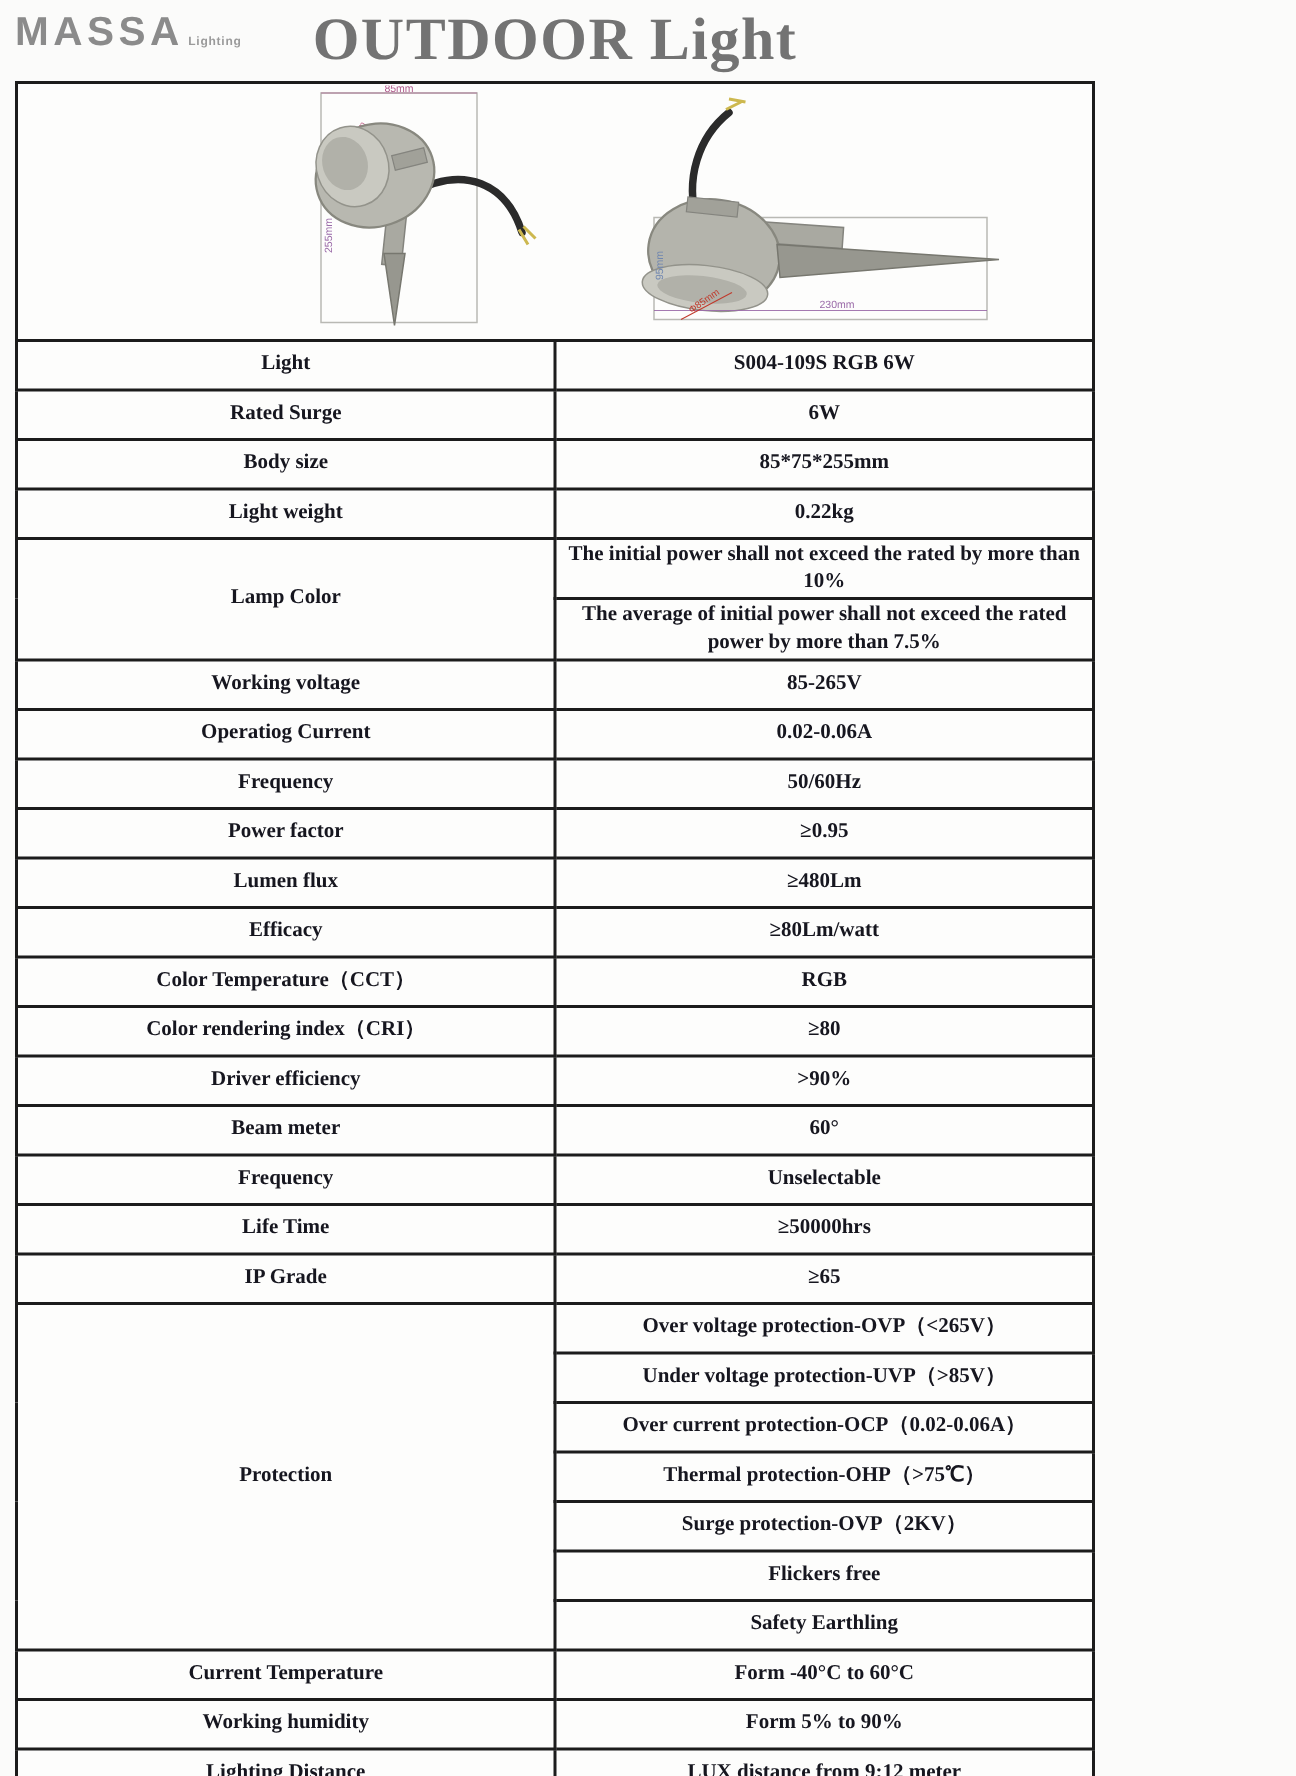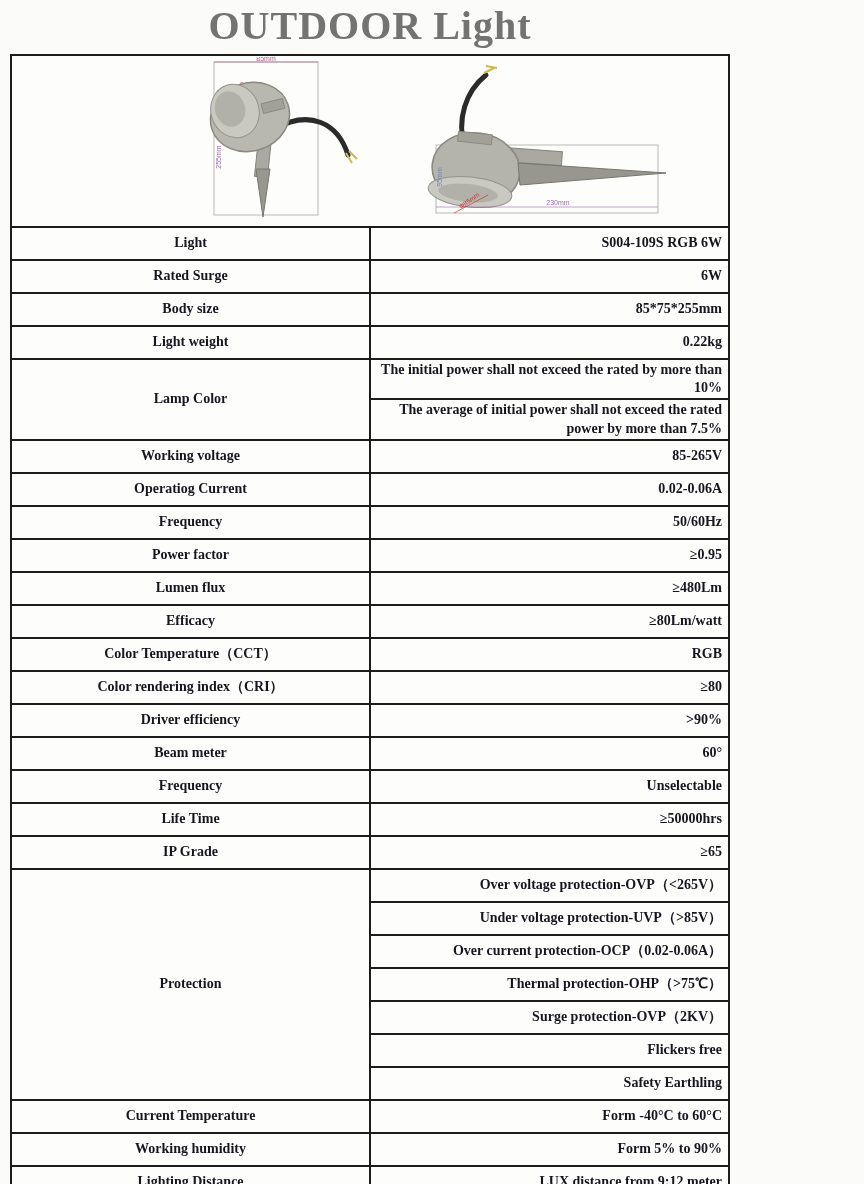--- a/index.html
+++ b/index.html
@@ -46,32 +46,35 @@
     line-height:1.3;
     overflow:hidden;
   }
   td.image-cell{padding:0;height:170px;}
   td.label-cell{
     width:233px;
     text-align:center;
     vertical-align:middle;
   }
   td.value-cell{
-    text-align:right;
+    text-align:center;
     vertical-align:middle;
     padding-left:8px;
   }
   
   .photos{display:block;}
   .dim-label{font-family:"Liberation Sans", sans-serif;font-weight:normal;}
 </style>
 </head>
 <body>
 
 <div class="header">
+  <div class="logo">
+    <span>MASSA</span><span class="logo-sub">Lighting</span>
+  </div>
   <div class="page-title">OUTDOOR Light</div>
 </div>
 
 <div class="spec-wrap">
   <table class="spec">
     <tbody id="spec-tbody">
       <tr>
         <td class="image-cell" colspan="2">
           <svg class="photos" width="716" height="168" viewBox="0 0 716 168">
 

